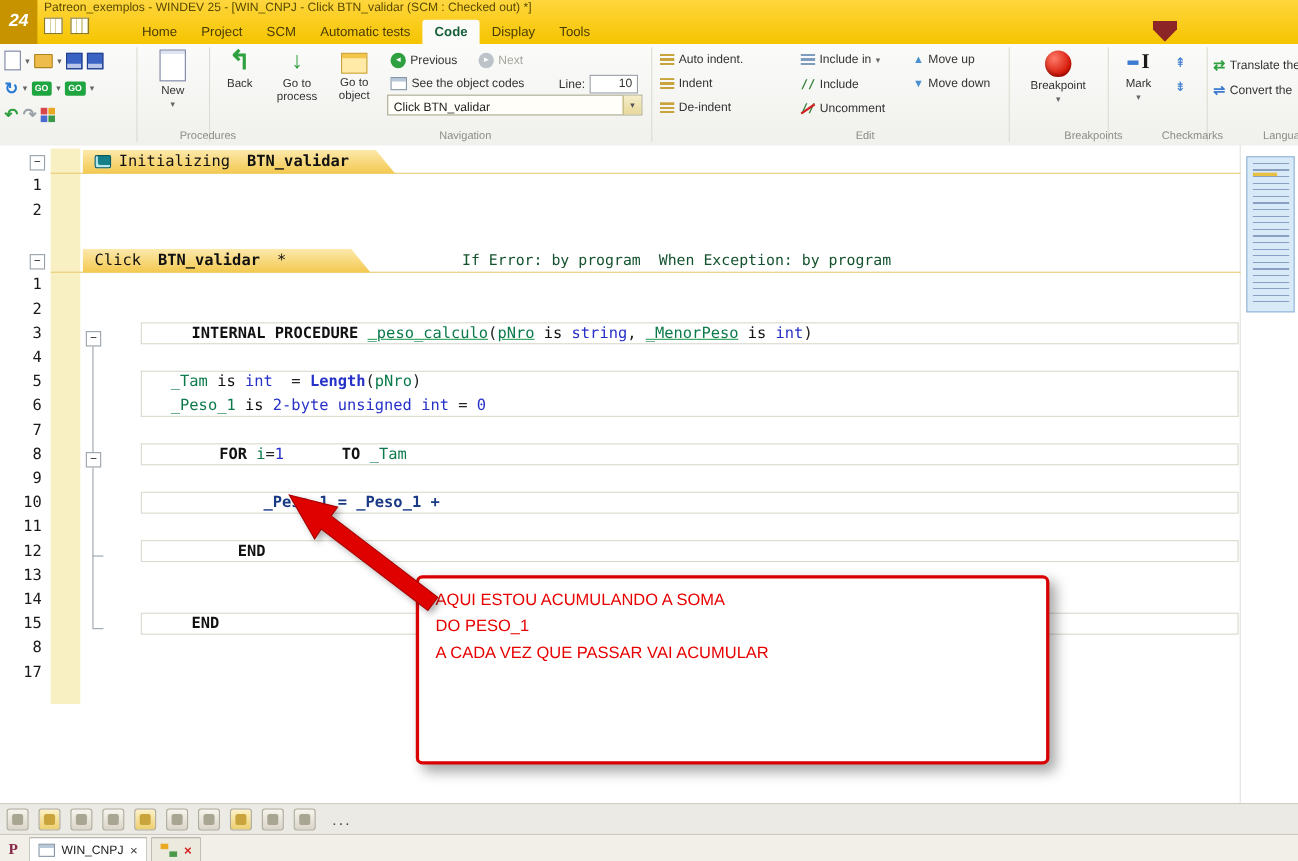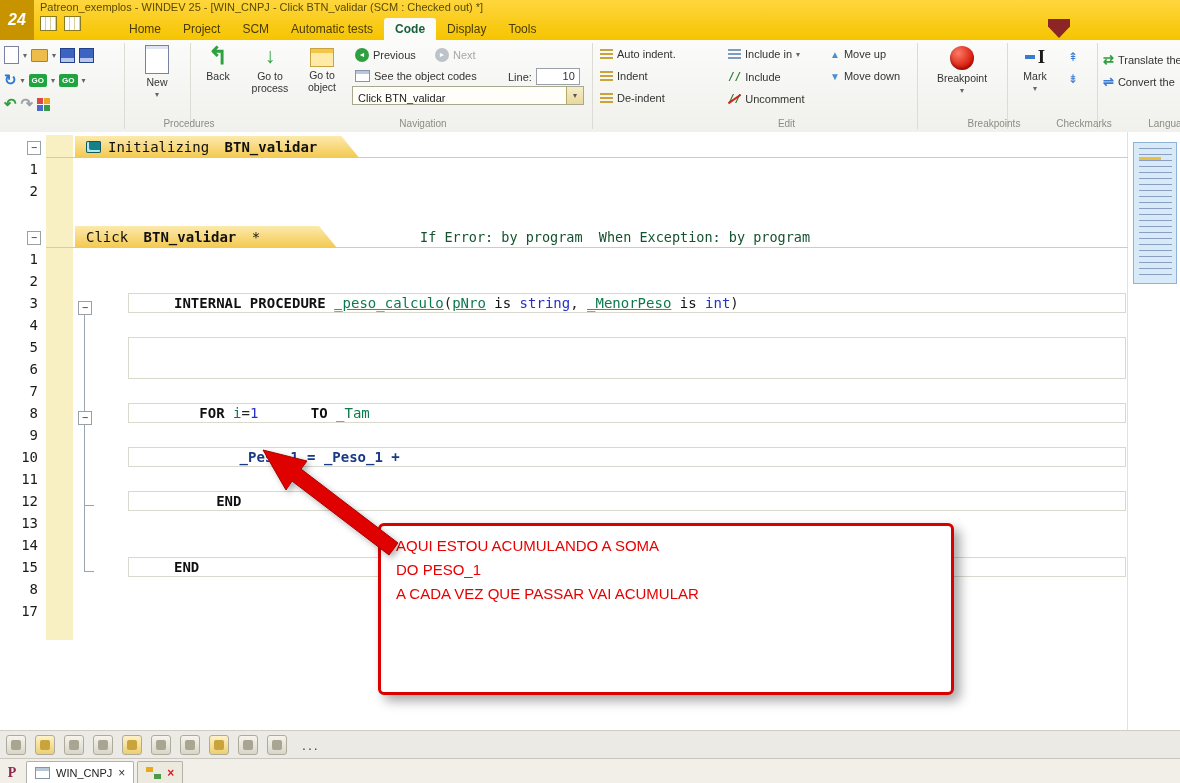--- a/index.html
+++ b/index.html
@@ -343,22 +343,22 @@
     <div id="code-root">
         <div class="crow header"><div class="hline"></div><span class="gfold">−</span><div class="sec-tab"><span class="cb-icon"></span><span>Initializing </span><b>BTN_validar</b></div></div>
         <div class="crow"><span class="lnum">1</span><div class="ccontent" style="padding-left: 0px;"></div></div>
         <div class="crow"><span class="lnum">2</span><div class="ccontent" style="padding-left: 0px;"></div></div>
         <div class="sec-gap"></div>
         <div class="crow header"><div class="hline"></div><span class="gfold">−</span><div class="sec-tab"><span>Click </span><b>BTN_validar</b><span> *</span></div><span class="sec-sub">If Error: by program  When Exception: by program</span></div>
         <div class="crow"><span class="lnum">1</span><div class="ccontent" style="padding-left: 0px;"></div></div>
         <div class="crow"><span class="lnum">2</span><div class="ccontent" style="padding-left: 0px;"></div></div>
         <div class="crow"><span class="lnum">3</span><div class="box box-full"></div><div class="ccontent" style="padding-left: 0px;"><span class="tk-kwb">INTERNAL PROCEDURE </span><span class="tk-varu">_peso_calculo</span><span class="tk-pl">(</span><span class="tk-varu">pNro</span><span class="tk-kw"> is </span><span class="tk-ty">string</span><span class="tk-pl">, </span><span class="tk-varu">_MenorPeso</span><span class="tk-kw"> is </span><span class="tk-ty">int</span><span class="tk-pl">)</span></div></div>
         <div class="crow"><span class="lnum">4</span><div class="ccontent" style="padding-left: 0px;"></div></div>
-        <div class="crow"><span class="lnum">5</span><div class="box box-top"></div></div>
-        <div class="crow"><span class="lnum">6</span><div class="box box-bottom"></div></div>
+        <div class="crow"><span class="lnum">5</span><div class="box box-top"></div><div class="ccontent" style="padding-left: 25.29px;"><span class="tk-var">_Tam</span><span class="tk-kw"> is </span><span class="tk-ty">int</span><span class="tk-pl">  = </span><span class="tk-fn">Length</span><span class="tk-pl">(</span><span class="tk-var">pNro</span><span class="tk-pl">)</span></div></div>
+        <div class="crow"><span class="lnum">6</span><div class="box box-bottom"></div><div class="ccontent" style="padding-left: 25.29px;"><span class="tk-var">_Peso_1</span><span class="tk-kw"> is </span><span class="tk-ty">2-byte unsigned int</span><span class="tk-pl"> = </span><span class="tk-num">0</span></div></div>
         <div class="crow"><span class="lnum">7</span><div class="ccontent" style="padding-left: 0px;"></div></div>
         <div class="crow"><span class="lnum">8</span><div class="box box-full"></div><div class="ccontent" style="padding-left: 25.29px;"><span class="tk-kwb">FOR </span><span class="tk-var">i</span><span class="tk-pl">=</span><span class="tk-num">1</span><span class="tk-kwb"> TO </span><span class="tk-var">_Tam</span></div></div>
         <div class="crow"><span class="lnum">9</span><div class="ccontent" style="padding-left: 0px;"></div></div>
         <div class="crow"><span class="lnum">10</span><div class="box box-full"></div><div class="ccontent" style="padding-left: 109.59px;"><span class="tk-varb">_Peso_1</span><span class="tk-plb"> = </span><span class="tk-varb">_Peso_1</span><span class="tk-plb"> +</span></div></div>
         <div class="crow"><span class="lnum">11</span><div class="ccontent" style="padding-left: 0px;"></div></div>
         <div class="crow"><span class="lnum">12</span><div class="box box-full"></div><div class="ccontent" style="padding-left: 42.15px;"><span class="tk-kwb">END</span></div></div>
         <div class="crow"><span class="lnum">13</span><div class="ccontent" style="padding-left: 0px;"></div></div>
         <div class="crow"><span class="lnum">14</span><div class="ccontent" style="padding-left: 0px;"></div></div>
         <div class="crow"><span class="lnum">15</span><div class="box box-full"></div><div class="ccontent" style="padding-left: 0px;"><span class="tk-kwb">END</span></div></div>
         <div class="crow"><span class="lnum">8</span><div class="ccontent" style="padding-left: 0px;"></div></div>

